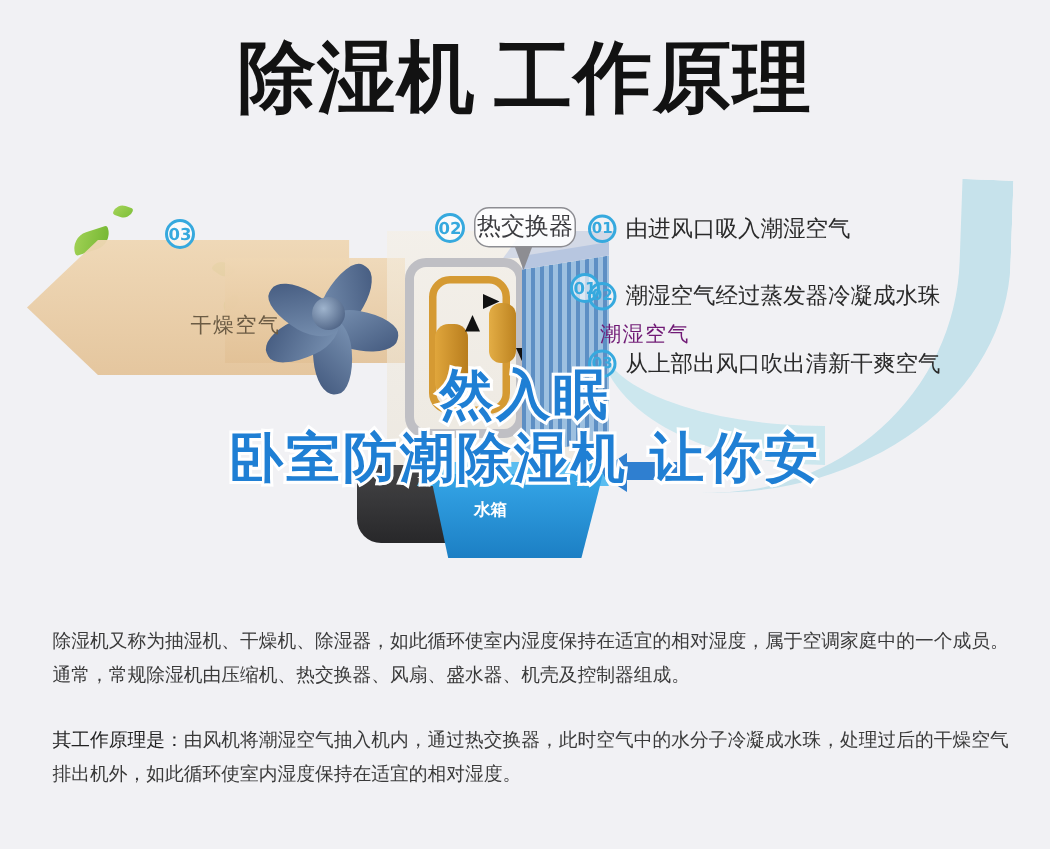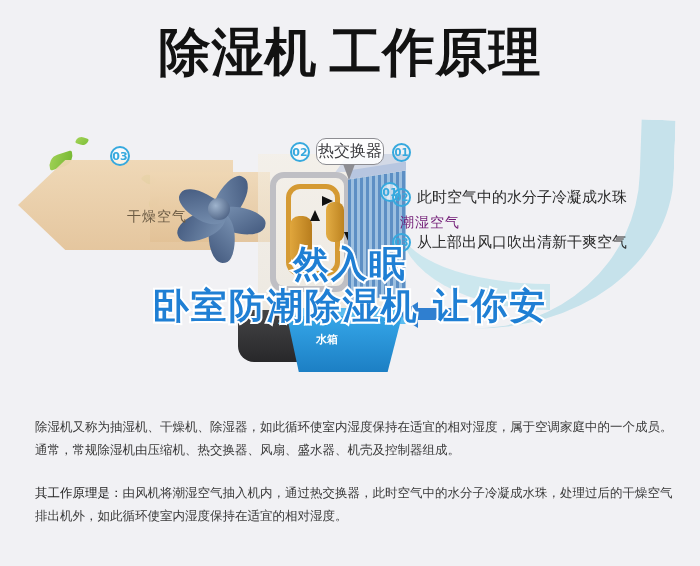--- a/index.html
+++ b/index.html
@@ -278,24 +278,25 @@
     <div class="badge b02">02</div>
     <div class="hx-callout">热交换器</div>
 
     <div class="badge b01">01</div>
     <div class="stage-lab lab-humid">潮湿空气</div>
   </div>
 
   <div class="steps">
     <div class="step">
       <span class="num">01</span>
+      <span class="txt">由进风口吸入潮湿空气</span>
     </div>
     <div class="step">
       <span class="num">02</span>
-      <span class="txt">此时空气中的水分子冷凝成水珠</span>
+      <span class="txt">潮湿空气经过蒸发器冷凝成水珠</span>
     </div>
     <div class="step">
       <span class="num">03</span>
       <span class="txt">从上部出风口吹出清新干爽空气</span>
     </div>
   </div>
 
   <div class="overlay">
     <span class="ln">然入眠</span>
     <span class="ln">卧室防潮除湿机 让你安</span>

